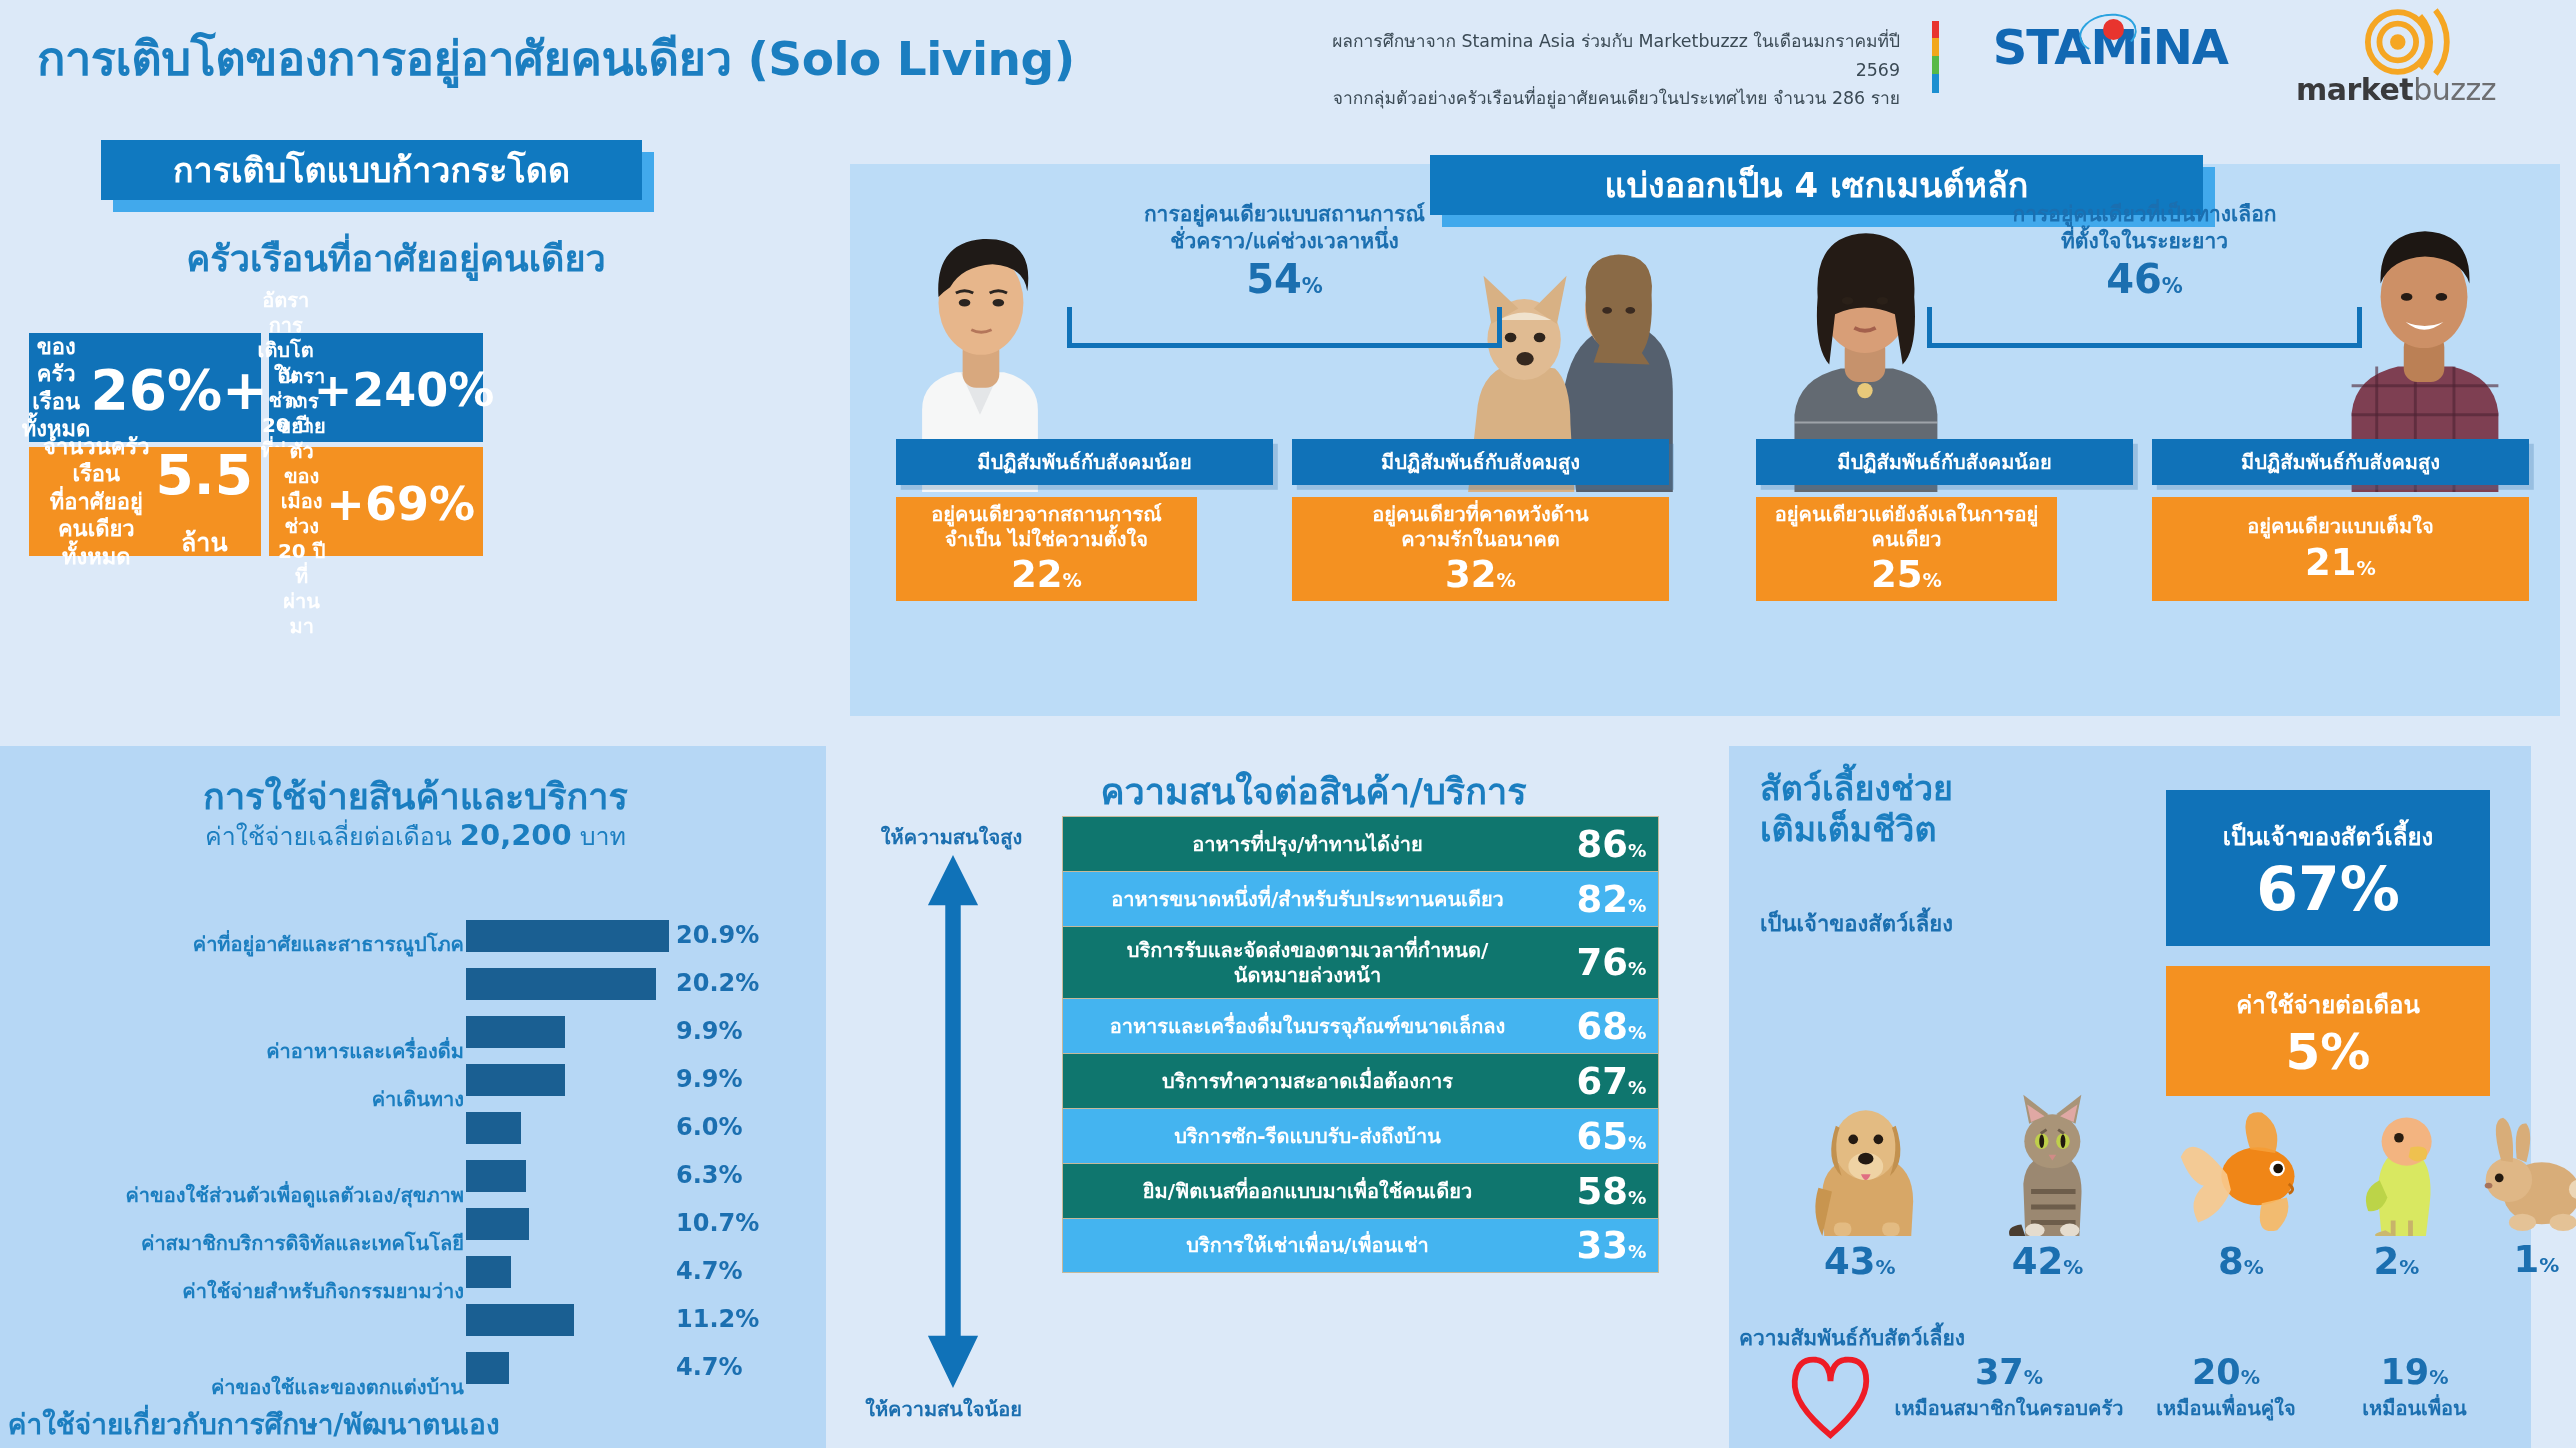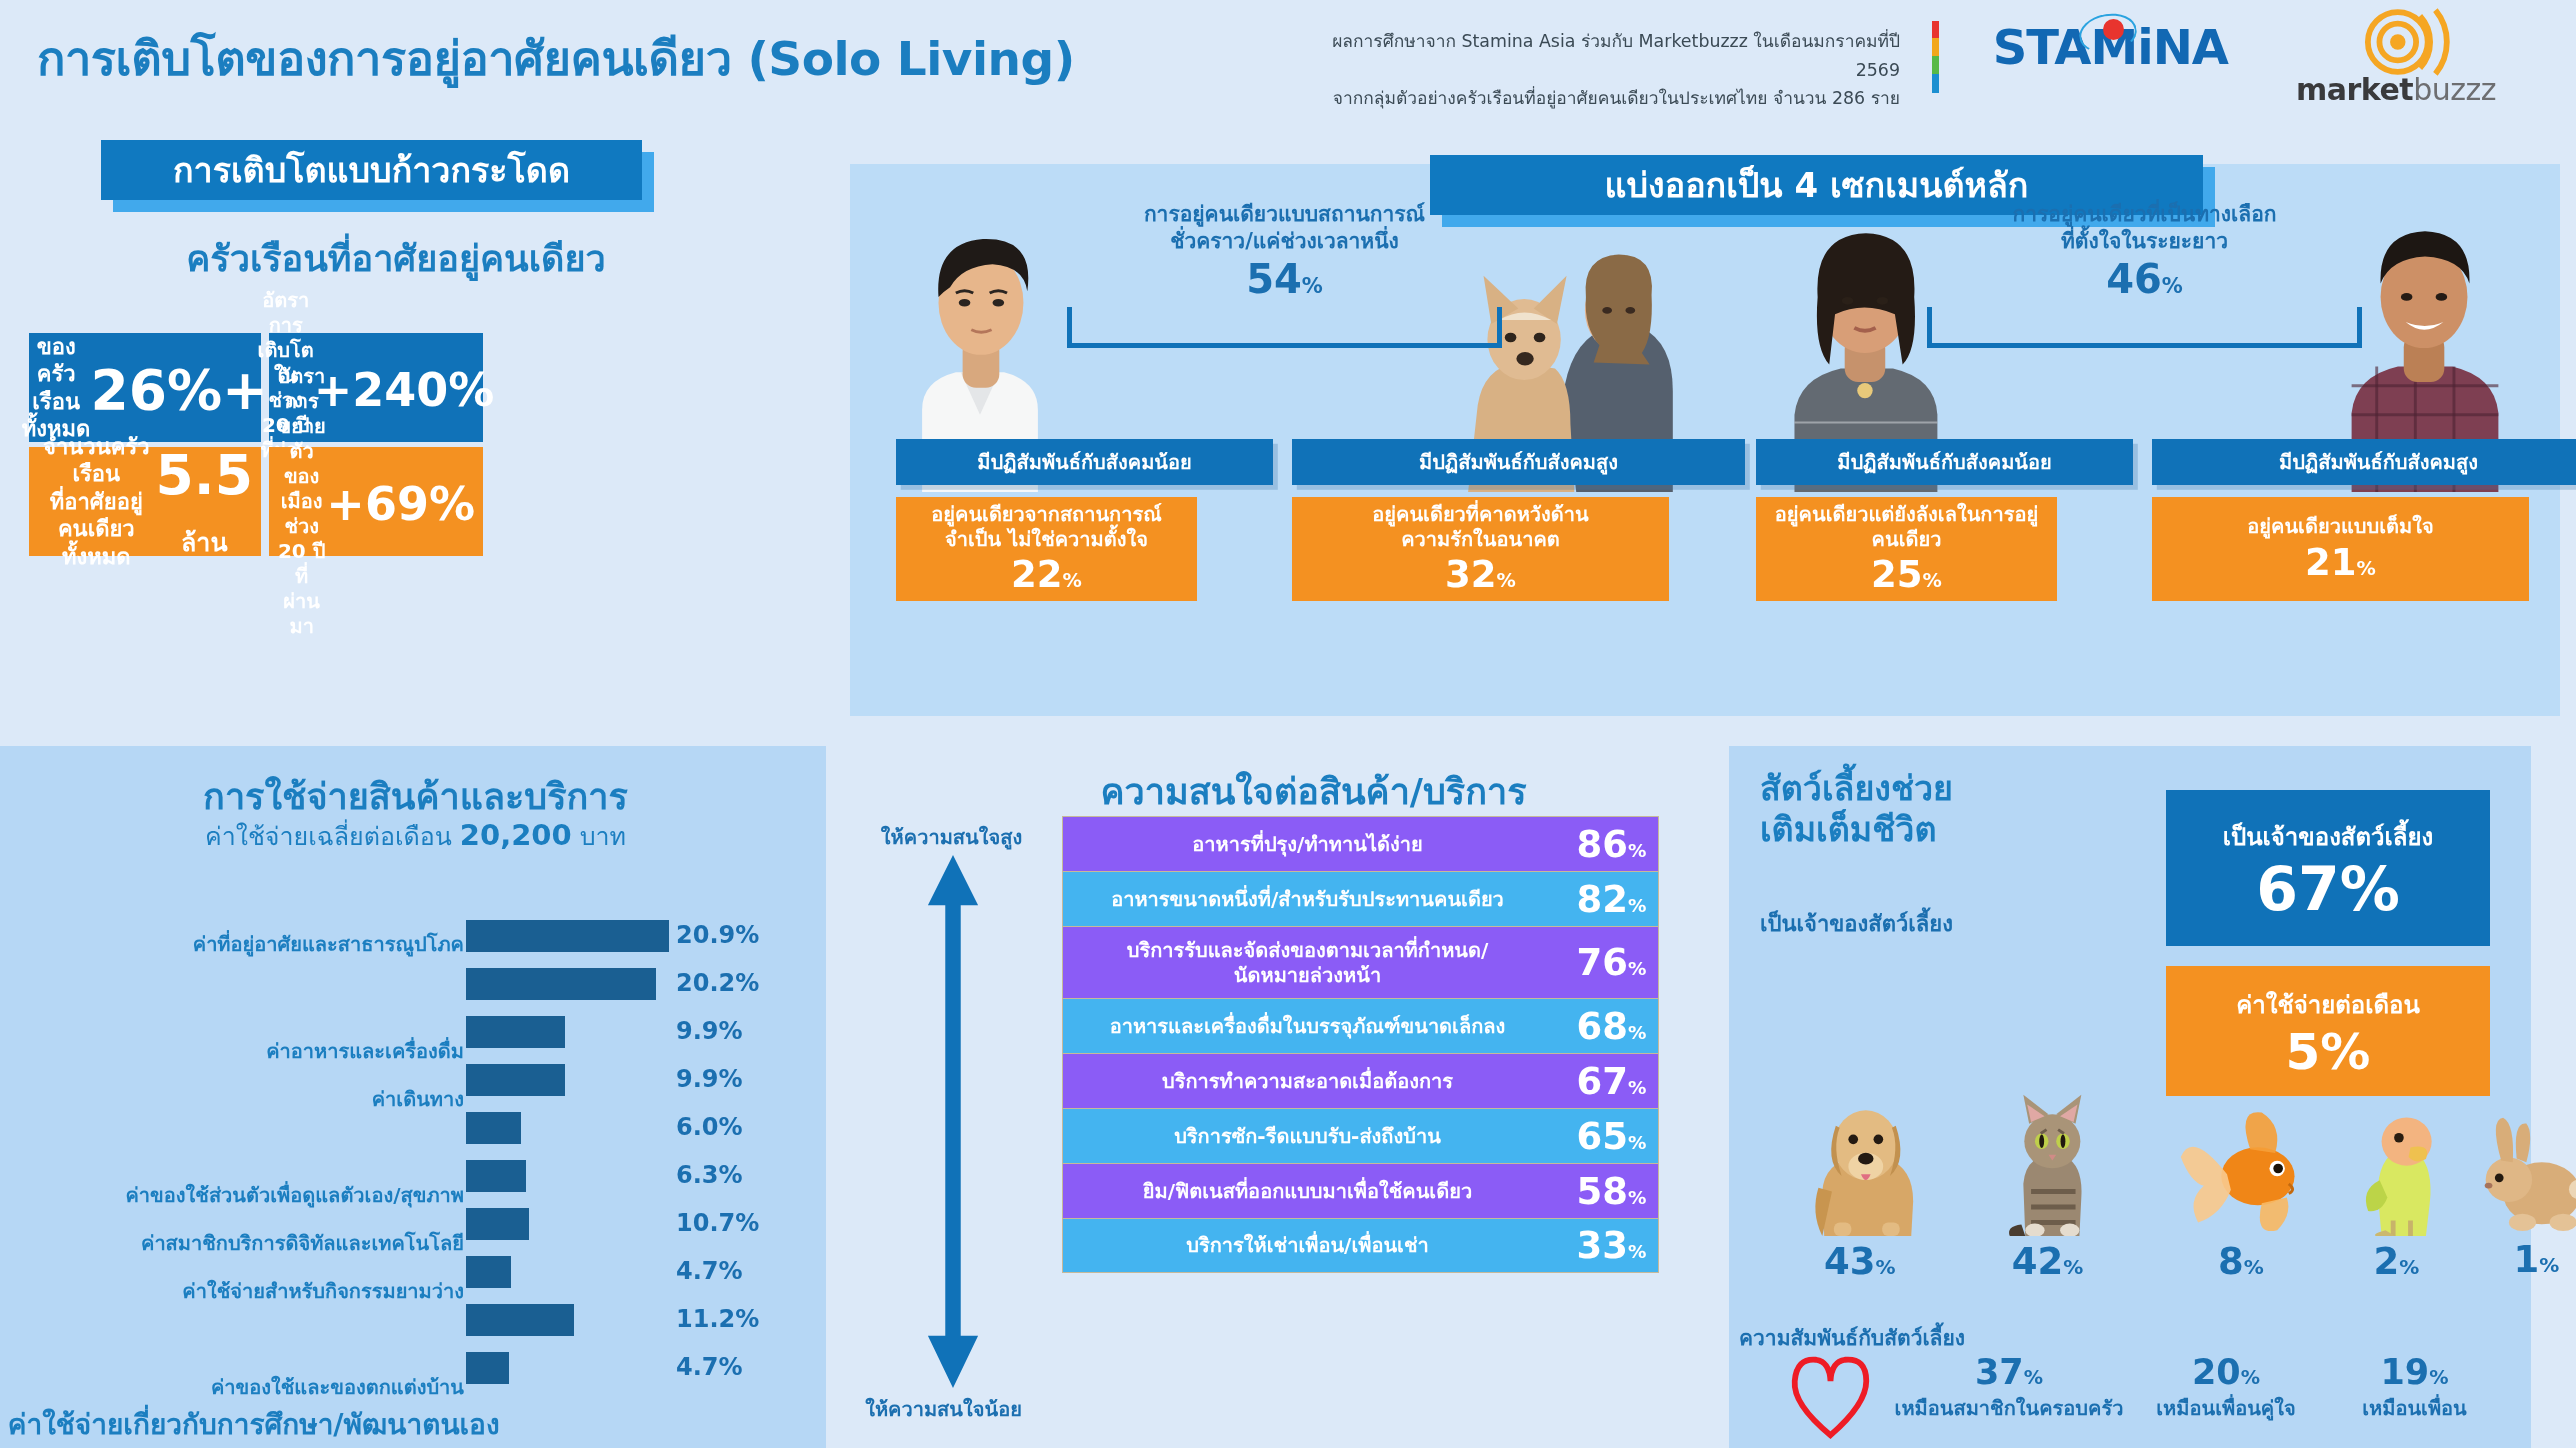--- a/index.html
+++ b/index.html
@@ -135,21 +135,21 @@
   }
 
   .seg-labelbox {
     position: absolute; top: 145px; height: 46px;
     background: #1072b8; color: #fff; display: flex;
     align-items: center; justify-content: center;
     font-size: 20px; font-weight: bold; white-space: nowrap;
     box-shadow: 4.8px 4.8px 0 rgba(60,120,170,0.28);
   }
   .lbl-1 { left: 27px;  top: 275px; width: 377px; }
-  .lbl-2 { left: 423px; top: 275px; width: 453px; }
+  .lbl-2 { left: 423px; top: 275px; width: 377px; }
 
   .seg-databox {
     position: absolute; top: 333px; height: 104px; background: #f49121;
     color: #fff; display: flex; flex-direction: column; align-items: center;
     justify-content: center; text-align: center; padding: 5.8px;
   }
   .seg-databox .txt { font-size: 20px; font-weight: bold; line-height: 1.25; }
   .seg-databox .num { font-size: 37px; font-weight: bold; margin-top: 1.9px; }
   .seg-databox .num small { font-size: 19.3px; }
   .db-1 { left: 27px;  width: 301px; }
@@ -198,21 +198,21 @@
     text-align: center; font-size: 20px; font-weight: bold; color: #1b6fb0;
   }
   .arrow-shape { position: absolute; left: 920px; top: 855px; }
 
   .ilist { position: absolute; left: 1062px; top: 816px; width: 597px; }
   .irow {
     position: relative; height: 55px; display: flex; align-items: center;
     border: 1px solid #c6b99a; border-bottom: none; color: #fff;
   }
   .irow:last-child { border-bottom: 1px solid #c6b99a; }
-  .irow.dark { background: #8b5cf6; }
+  .irow.dark { background: #0f766e; }
   .irow.light { background: #44b4f0; }
   .irow .itxt {
     flex: 1; text-align: center; font-size: 20px; font-weight: bold;
     line-height: 1.22; padding: 0 7.7px;
   }
   .irow .ipct {
     width: 106px; text-align: right; padding-right: 11.6px;
     font-size: 37px; font-weight: bold; white-space: nowrap;
   }
   .irow .ipct small { font-size: 18.4px; }

